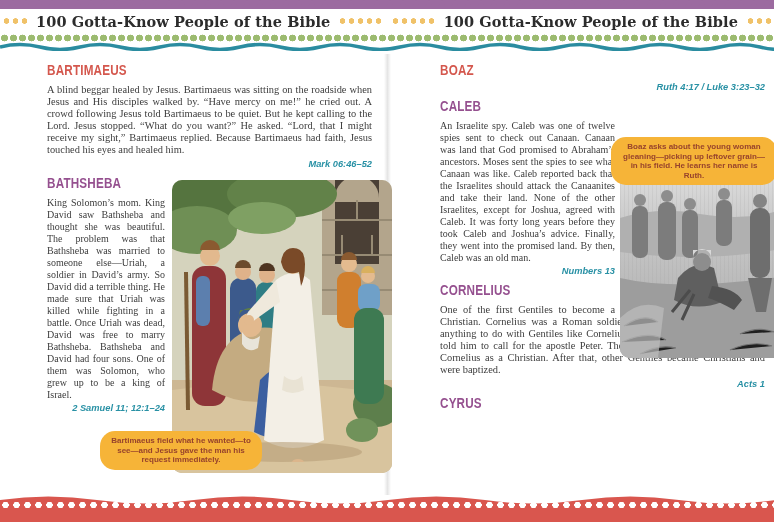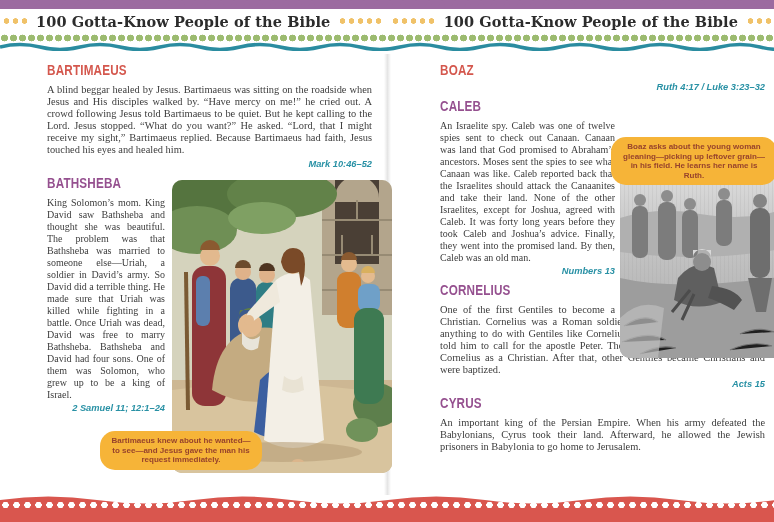--- a/index.html
+++ b/index.html
@@ -82,21 +82,21 @@
     <svg class="tealwave" width="774" height="9" viewBox="0 0 774 9">
       <path d="M0 5 q 20 -5 40 0 t 40 0 t 40 0 t 40 0 t 40 0 t 40 0 t 40 0 t 40 0 t 40 0 t 40 0 t 40 0 t 40 0 t 40 0 t 40 0 t 40 0 t 40 0 t 40 0 t 40 0 t 40 0 t 40 0" fill="none" stroke="#2a8ca0" stroke-width="3.6"></path>
     </svg>
   </div>
 
   <div class="gutter"></div>
 
   <div class="page left">
     <div class="entry-h" style="color: rgb(212, 87, 77);">BARTIMAEUS</div>
     <p class="body-p">A blind beggar healed by Jesus. Bartimaeus was sitting on the roadside when Jesus and His disciples walked by. “Have mercy on me!” he cried out. A crowd following Jesus told Bartimaeus to be quiet. But he kept calling to the Lord. Jesus stopped. “What do you want?” He asked. “Lord, that I might receive my sight,” Bartimaeus replied. Because Bartimaeus had faith, Jesus touched his eyes and healed him.</p>
-    <div class="ref">Mark 10:46–52</div>
+    <div class="ref">Mark 06:46–52</div>
 
     <div class="spacer-l"></div>
     <div class="entry-h" style="color: rgb(149, 80, 143);">BATHSHEBA</div>
     <p class="body-p" style="font-size:10px;line-height:12px;">King Solomon’s mom. King David saw Bathsheba and thought she was beautiful. The problem was that Bathsheba was married to someone else—Uriah, a soldier in David’s army. So David did a terrible thing. He made sure that Uriah was killed while fighting in a battle. Once Uriah was dead, David was free to marry Bathsheba. Bathsheba and David had four sons. One of them was Solomon, who grew up to be a king of Israel.</p>
     <div class="ref">2 Samuel 11; 12:1–24</div>
 
     <div class="illus painting">
       <svg width="220" height="293" viewBox="0 0 220 293">
         <rect width="220" height="293" fill="#d5d3bd"></rect>
         <rect y="200" width="220" height="93" fill="#cdb793"></rect>
@@ -158,38 +158,37 @@
           <circle cx="121" cy="84" r="10" fill="#e2b98e"></circle>
           <path d="M109 82 q 2 -14 12 -14 q 12 0 12 16 q 0 14 -4 22 l -2 -14 q -12 4 -16 -4 z" fill="#7a4a28"></path>
           <path d="M112 196 q 10 8 18 0 l 2 14 q -12 6 -22 0 z" fill="#e9e3d4"></path>
         </g>
 
         <ellipse cx="110" cy="272" rx="80" ry="10" fill="#b89f78" opacity="0.6"></ellipse>
         <path d="M120 282 a6 3 0 0 1 12 0 z" fill="#dcb68c"></path>
       </svg>
     </div>
 
-    <div class="bubble lcap">Bartimaeus knew about he wanted—to see—and Jesus gave the man his request immediately.</div>
+    <div class="bubble lcap">Bartimaeus field what he wanted—to see—and Jesus gave the man his request immediately.</div>
   </div>
 
   <div class="page right">
     <div class="entry-h" style="color: rgb(212, 87, 77);">BOAZ</div>
     <div class="ref">Ruth 4:17 / Luke 3:23–32</div>
 
     <div class="spacer-r"></div>
     <div class="entry-h" style="color: rgb(149, 80, 143);">CALEB</div>
     <p class="body-p" style="font-size:10px;line-height:12px;">An Israelite spy. Caleb was one of twelve spies sent to check out Canaan. Canaan was land that God promised to Abraham’s ancestors. Moses sent the spies to see what Canaan was like. Caleb reported back that the Israelites should attack the Canaanites and take their land. None of the other Israelites, except for Joshua, agreed with Caleb. It was forty long years before they took Caleb and Joshua’s advice. Finally, they went into the promised land. By then, Caleb was an old man.</p>
     <div class="ref">Numbers 13</div>
 
     <div class="entry-h" style="color: rgb(149, 80, 143);">CORNELIUS</div>
     <p class="body-p">One of the first Gentiles to become a Christian. Cornelius was a Roman soldier. Jews weren’t allowed to have anything to do with Gentiles like Cornelius. But Cornelius loved God, who told him to call for the apostle Peter. The Holy Spirit told Peter to accept Cornelius as a Christian. After that, other Gentiles became Christians and were baptized.</p>
-    <div class="ref">Acts 15</div>
+    <div class="ref">Acts 1</div>
 
     <div class="entry-h" style="color: rgb(149, 80, 143);">CYRUS</div>
-    <p class="body-p">An important king of the Persian Empire. When his army defeated the Babylonians, Cyrus took their land. Afterward, he allowed the Jewish prisoners in Babylonia to go home to Jerusalem.</p>
 
     <div class="illus engraving">
       <svg width="166" height="200" viewBox="0 0 166 200">
         <defs>
           <pattern id="hatch" width="4" height="4" patternUnits="userSpaceOnUse">
             <path d="M0 0 V4" stroke="#9a9a9a" stroke-width="0.7"></path>
           </pattern>
           <linearGradient id="engbg" x1="0" y1="0" x2="0" y2="1">
             <stop offset="0" stop-color="#e2e2e2"></stop>
             <stop offset="0.35" stop-color="#c8c8c8"></stop>

